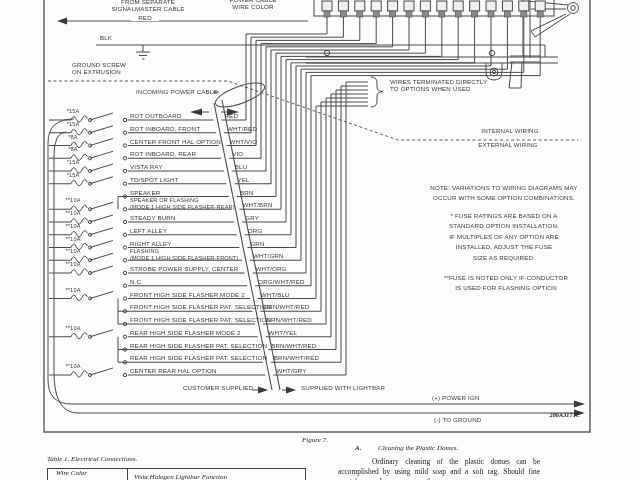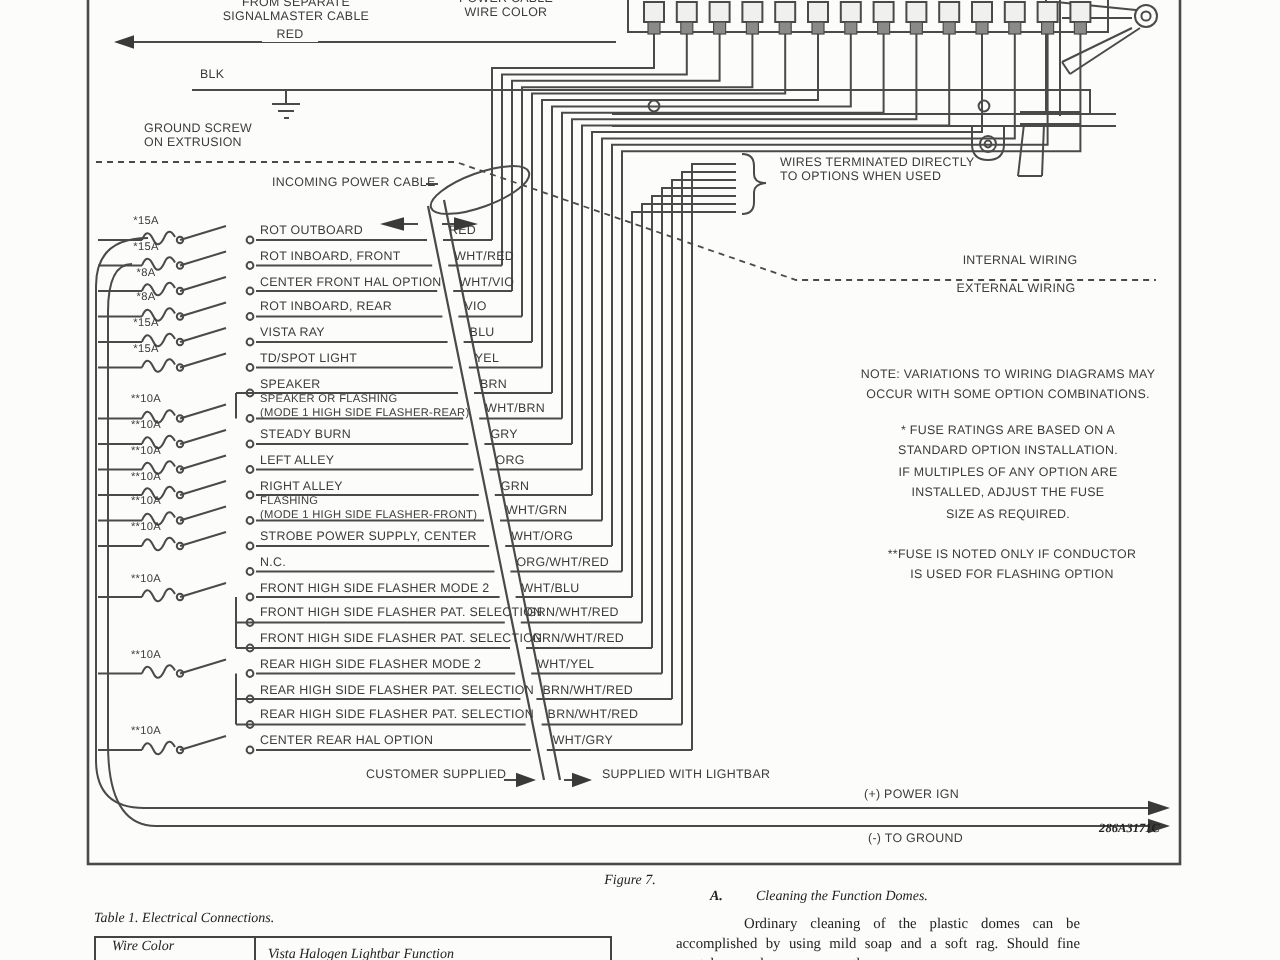--- a/index.html
+++ b/index.html
@@ -308,21 +308,21 @@
     <div class="ser center" style="left:250px;top:436px;width:130px;">Figure 7.</div>
 
     <div class="ser" style="left:47px;top:455px;">Table 1. Electrical Connections.</div>
     <div class="tablebox">
       <div class="tdiv"></div>
       <div class="ser" style="left:8px;top:0;">Wire Color</div>
       <div class="ser" style="left:86px;top:4px;text-decoration:underline;">Vista Halogen Lightbar Function</div>
     </div>
 
     <div class="ser" style="left:355px;top:444px;font-weight:bold;">A.</div>
-    <div class="ser" style="left:378px;top:444px;">Cleaning the Function Domes.</div>
+    <div class="ser" style="left:378px;top:444px;">Cleaning the Plastic Domes.</div>
     <div class="para" style="left:338px;top:457px;width:202px;">Ordinary cleaning of the plastic domes can be accomplished by using mild soap and a soft rag. Should fine scratches or a haze appear on the</div>
   <div class="dl amp" style="left: 56px; top: 108px;">*15A</div>
       <div class="dl " style="left: 130px; top: 112px;">ROT OUTBOARD</div>
       <div class="dl " style="left: 224.5px; top: 112px;">RED</div>
       <div class="dl amp" style="left: 56px; top: 120.75px;">*15A</div>
       <div class="dl " style="left: 130px; top: 124.75px;">ROT INBOARD, FRONT</div>
       <div class="dl " style="left: 227.1px; top: 124.75px;">WHT/RED</div>
       <div class="dl amp" style="left: 56px; top: 133.5px;">*8A</div>
       <div class="dl " style="left: 130px; top: 137.5px;">CENTER FRONT HAL OPTION</div>
       <div class="dl " style="left: 229.6px; top: 137.5px;">WHT/VIO</div>

